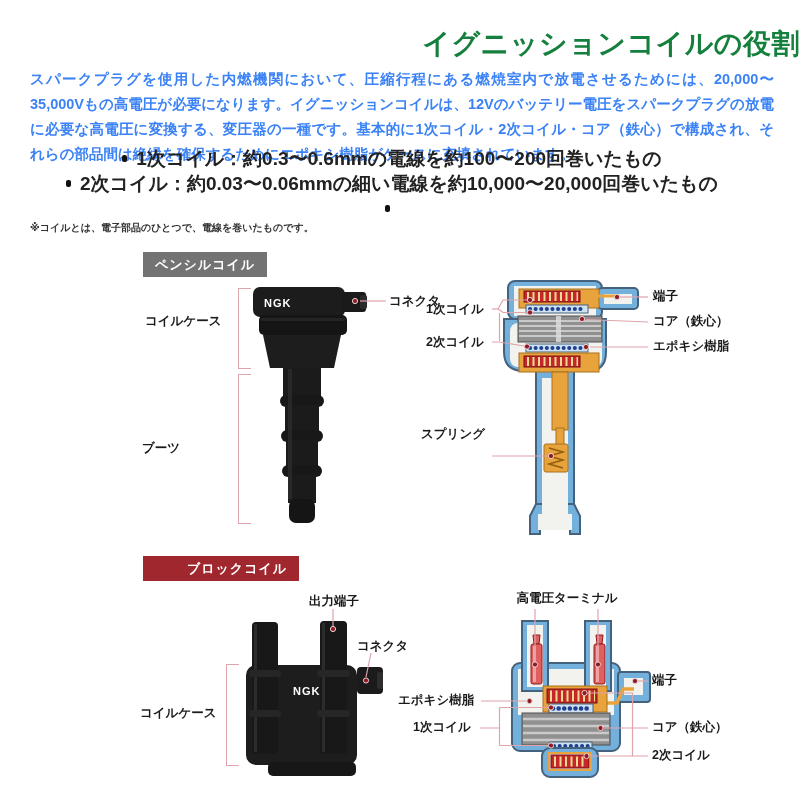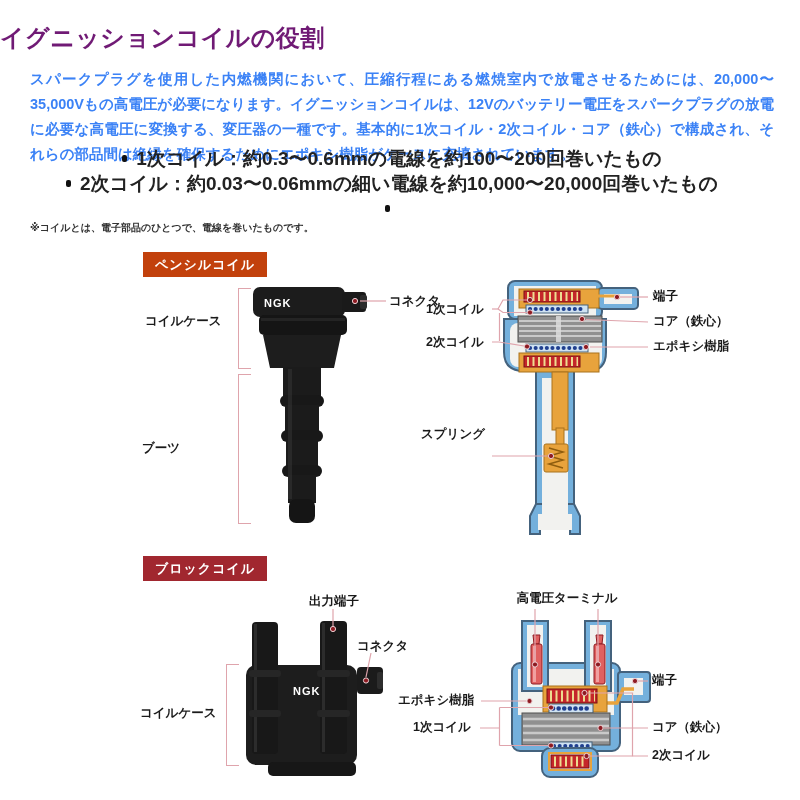--- a/index.html
+++ b/index.html
@@ -1,19 +1,19 @@
 <!DOCTYPE html>
 <html><head>
 <meta charset="utf-8">
 <style>
   html,body{margin:0;padding:0;background:#fff;}
   .page{position:relative;width:800px;height:800px;background:#fff;overflow:hidden;
         font-family:"Liberation Sans","DejaVu Sans",sans-serif;color:#1c1c1c;}
   .abs{position:absolute;}
-  .page-title{top:6px;left:0;width:800px;text-align:left;font-size:24px;font-weight:700;color:#701a75;letter-spacing:.5px;}
+  .page-title{top:6px;left:0;width:800px;text-align:right;font-size:28px;font-weight:700;color:#15803d;letter-spacing:.5px;}
   .intro{left:30px;top:52px;width:744px;font-size:14.5px;font-weight:700;line-height:25px;color:#3b82f6;text-align:justify;}
   .bullets{left:32px;top:150px;width:720px;list-style:none;margin:0;padding:0;}
   .bullets li{display:flex;align-items:flex-start;margin-bottom:8px;font-size:19px;font-weight:700;color:#222;line-height:17px;justify-content:center;}
   .blt{flex:0 0 auto;width:5px;height:7px;border-radius:2px;background:#111;margin:5px 9px 0 0;}
   .footnote{left:30px;top:221px;font-size:10px;font-weight:700;color:#333;}
   .badge{width:124px;height:25px;line-height:25px;text-align:center;color:#fff;font-size:13px;font-weight:700;letter-spacing:1px;}
   .lbl{font-size:12.5px;font-weight:700;color:#1a1a1a;white-space:nowrap;line-height:14px;}
   .r{text-align:left;}
   .c{text-align:center;white-space:normal;}
   .bracket{border-style:solid;border-color:#DFA4AC;border-width:1px 0 1px 1px;}
@@ -37,21 +37,21 @@
         <span class="blt"></span>
         <span>2次コイル：約0.03〜0.06mmの細い電線を約10,000〜20,000回巻いたもの</span>
       </li>
     <li>
         <span class="blt"></span>
       </li>
   </ul>
 
   <div class="abs footnote">※コイルとは、電子部品のひとつで、電線を巻いたものです。</div>
 
-  <div class="abs badge" style="left:143px;top:252px;background:#c2410c;">ペンシルコイル</div>
+  <div class="abs badge" style="left:143px;top:252px;background:#737373;">ペンシルコイル</div>
 
   <svg class="abs" style="left:230px;top:283px;" width="150" height="245" viewBox="0 0 150 245">
 
     <rect x="23" y="4" width="92" height="30" rx="7" fill="#1c1c1c"></rect>
     <rect x="112" y="9" width="24" height="20" rx="3" fill="#1a1a1a"></rect>
     <rect x="130" y="12" width="7" height="14" rx="2" fill="#2b2b2b"></rect>
     <text x="34" y="24" fill="#fff" font-size="11" font-weight="bold" letter-spacing="1">NGK</text>
 
     <rect x="29" y="32" width="88" height="20" rx="5" fill="#151515"></rect>
     <rect x="31" y="35" width="84" height="3" fill="#333" opacity=".5"></rect>
@@ -115,21 +115,21 @@
     <polyline points="51,170 65,174 51,178 65,182 51,186 65,190" fill="none" stroke="#8F5D0E" stroke-width="1.5"></polyline>
   </svg>
 
   <div class="abs lbl r" style="left:426px;top:302px;width:64px;">1次コイル</div>
   <div class="abs lbl r" style="left:426px;top:335px;width:64px;">2次コイル</div>
   <div class="abs lbl r" style="left:421px;top:427px;width:69px;">スプリング</div>
   <div class="abs lbl" style="left:653px;top:289px;">端子</div>
   <div class="abs lbl" style="left:653px;top:314px;">コア（鉄心）</div>
   <div class="abs lbl" style="left:653px;top:339px;">エポキシ樹脂</div>
 
-  <div class="abs badge" style="left:143px;top:556px;background:#A1272F;">ブロックコイル</div>
+  <div class="abs badge" style="left:143px;top:556px;background:#A1272F;padding-left:32px;">ブロックコイル</div>
 
   <svg class="abs" style="left:225px;top:612px;" width="175" height="168" viewBox="0 0 175 168">
     <rect x="21" y="53" width="111" height="100" rx="10" fill="#1d1d1d"></rect>
     <rect x="43" y="150" width="88" height="14" rx="5" fill="#171717"></rect>
     <rect x="27" y="10" width="26" height="132" rx="4" fill="#181818"></rect>
     <rect x="95" y="9" width="27" height="133" rx="4" fill="#181818"></rect>
     <rect x="29" y="12" width="3" height="128" fill="#3a3a3a" opacity=".6"></rect>
     <rect x="97" y="11" width="3" height="129" fill="#3a3a3a" opacity=".6"></rect>
     <rect x="24" y="58" width="32" height="7" rx="3" fill="#262626"></rect>
     <rect x="92" y="58" width="33" height="7" rx="3" fill="#262626"></rect>

